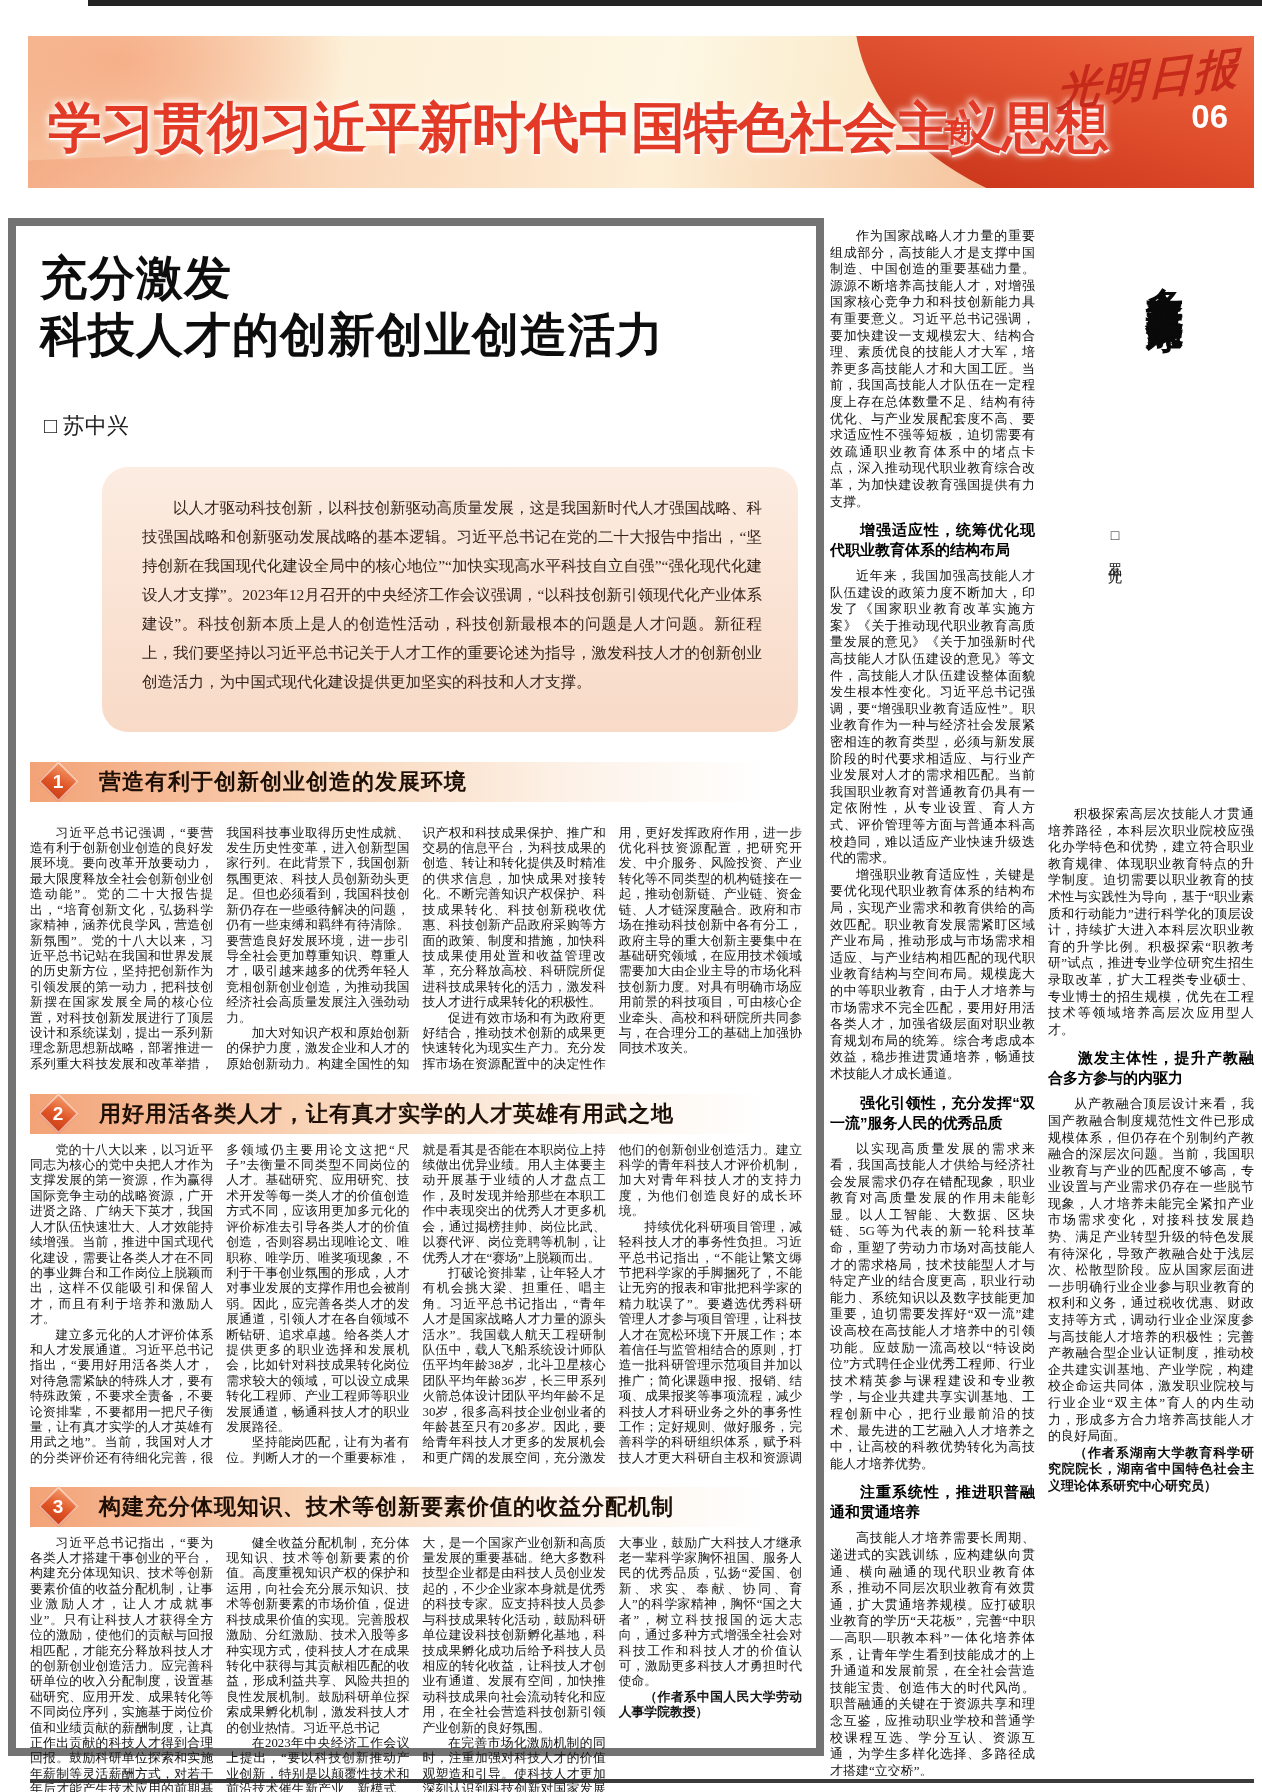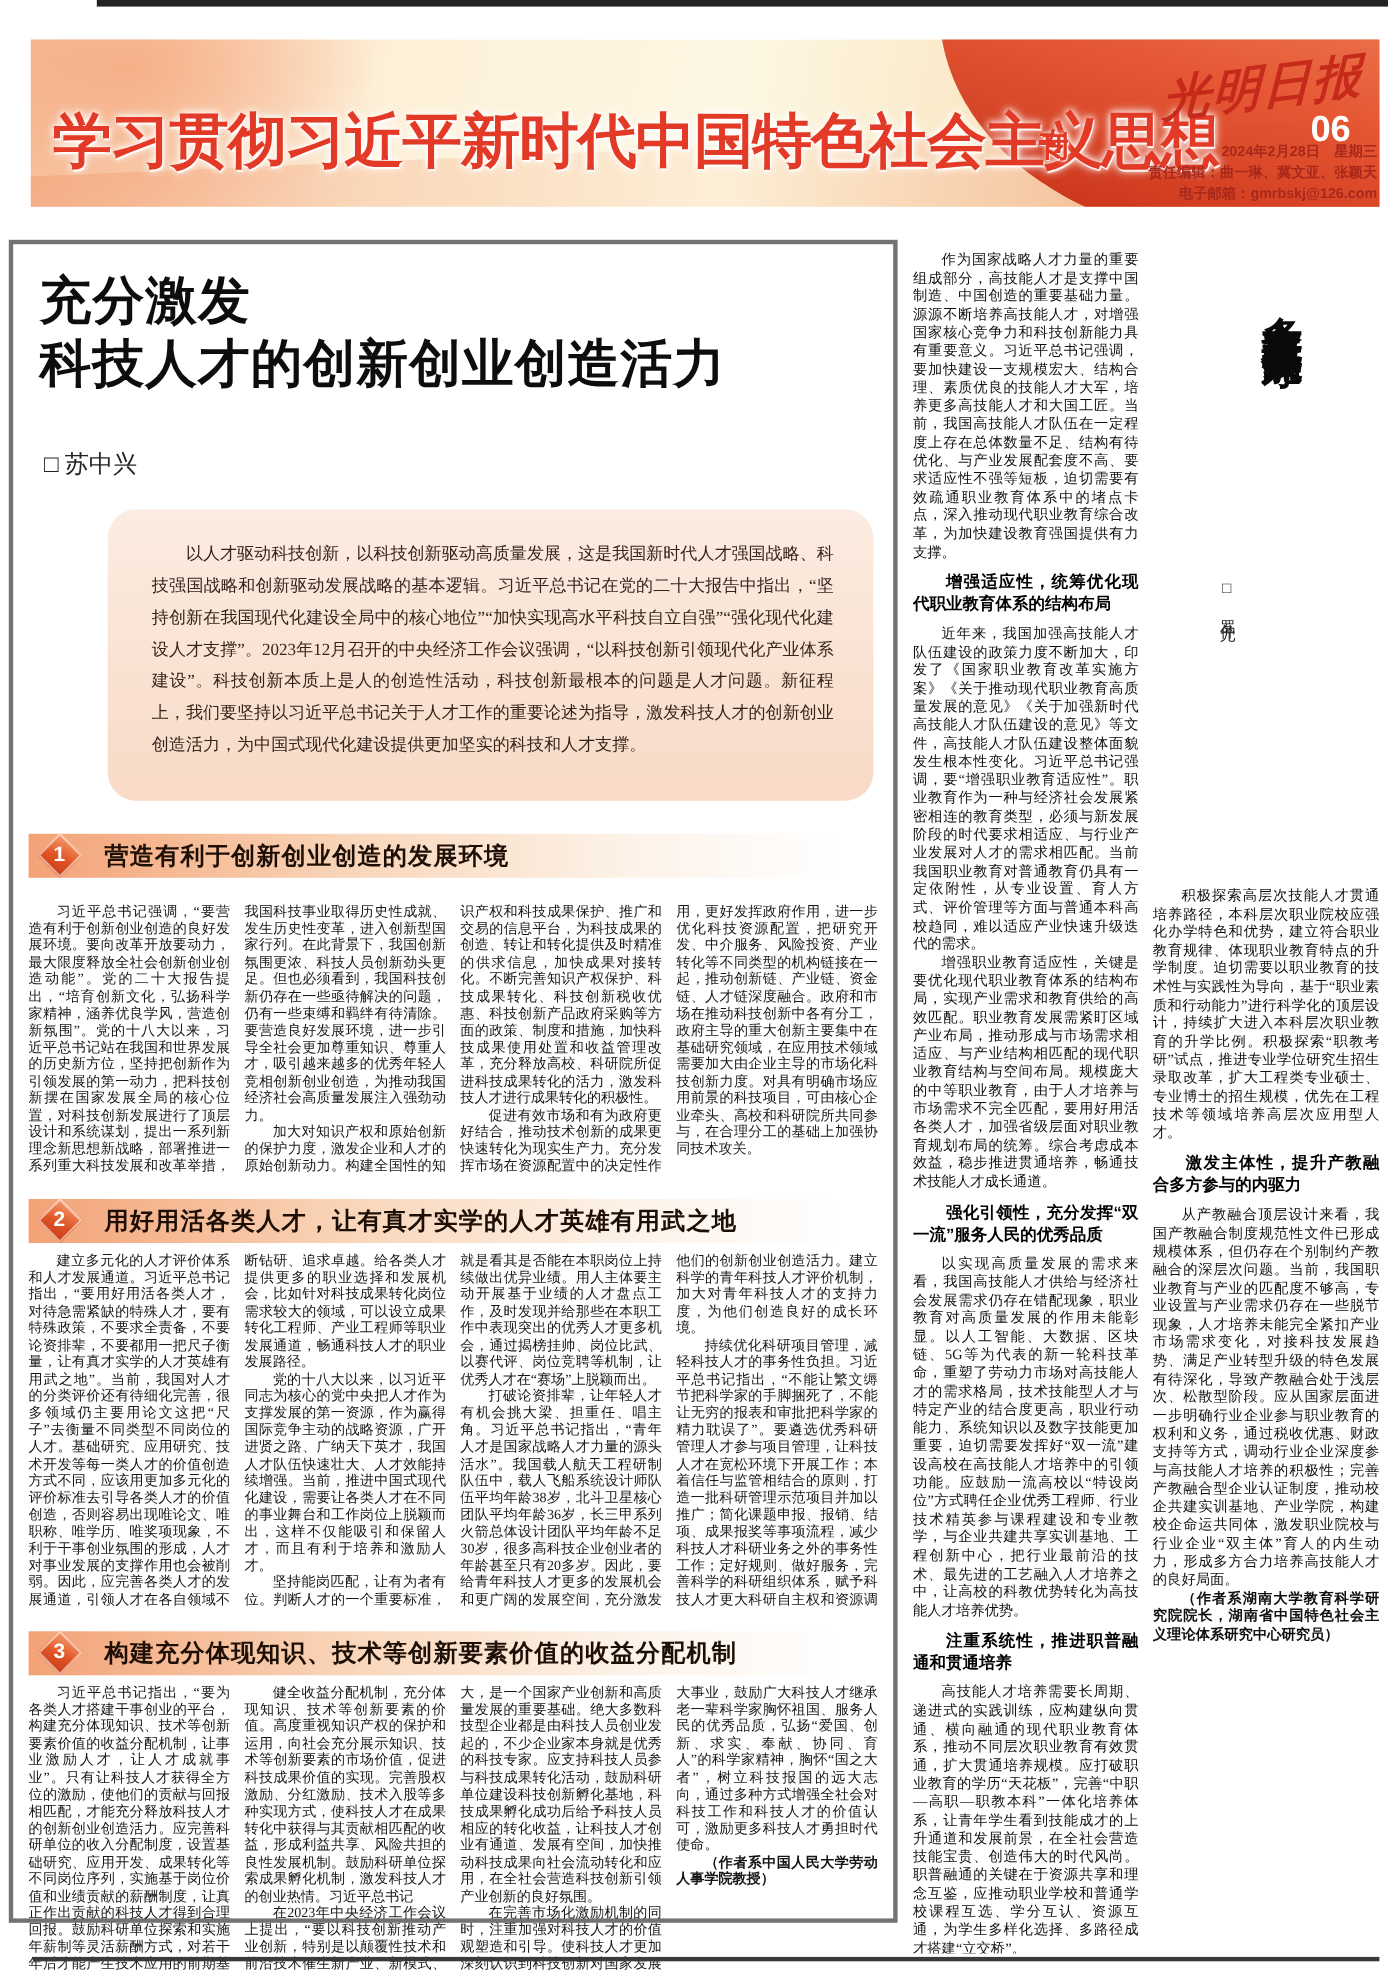--- a/index.html
+++ b/index.html
@@ -28,21 +28,21 @@
   .masthead{position:absolute;right:14px;top:14px;font-size:44px;font-weight:900;font-style:italic;
       color:#c2criticial;}
   .masthead{color:#c4281a;transform:rotate(-7deg) skewX(-8deg);letter-spacing:2px;opacity:.96;}
   .pageno{position:absolute;right:26px;top:62px;font-size:33px;font-weight:900;color:#ffffff;
       font-family:"Liberation Sans","DejaVu Sans",sans-serif;}
   .date-block{position:absolute;right:10px;top:128px;text-align:right;color:#a8281b;
       font-size:13px;font-weight:700;line-height:19px;z-index:5;
       font-family:"Liberation Sans","DejaVu Sans",sans-serif;}
 
   
-  .main-box{position:absolute;left:8px;top:218px;width:800px;height:1522px;border:4px solid #737373;
+  .main-box{position:absolute;left:8px;top:218px;width:800px;height:1522px;border:8px solid #737373;
       background:#ffffff;padding:0 0 0 0;}
   .m-head{margin:24px 0 0 24px;font-size:47px;line-height:1.22;font-weight:900;color:#0d0d0d;letter-spacing:1px;}
   .m-author{margin:46px 0 0 28px;font-size:22px;color:#222;}
   .m-intro{margin:26px 18px 0 86px;border-radius:26px;padding:26px 36px 36px 40px;
       background:linear-gradient(180deg,#fcece1 0%,#f8dac7 100%);
       font-size:15.5px;line-height:29px;text-align:justify;color:#35241c;}
   .m-intro p{margin:0;text-indent:2em;}
   .sec-bar{margin:30px 12px 0 14px;height:40px;display:flex;align-items:center;
       background:linear-gradient(90deg,#f3a276 0%,#f9d6ba 38%,#fdf2e8 70%,#ffffff 95%);}
   .sec-bar.tight{margin-top:12px;}
@@ -80,25 +80,20 @@
 
   <div class="banner">
     <div class="r3"></div>
     <div class="r2"></div>
     <div class="r1"></div>
     <div class="banner-title">学习贯彻习近平新时代中国特色社会主义思想</div>
     <div class="banner-edition">专刊</div>
     <div class="masthead">光明日报</div>
     <div class="pageno">06</div>
   </div>
-  <div class="date-block">
-    <div>2024年2月28日　星期三</div>
-    <div>责任编辑：曲一琳、冀文亚、张颖天</div>
-    <div>电子邮箱：gmrbskj@126.com</div>
-  </div>
 
   <div class="main-box">
     <div class="m-head">
       <div>充分激发</div>
       <div>科技人才的创新创业创造活力</div>
     </div>
     <div class="m-author">□ 苏中兴</div>
     <div class="m-intro">
       <p>以人才驱动科技创新，以科技创新驱动高质量发展，这是我国新时代人才强国战略、科技强国战略和创新驱动发展战略的基本逻辑。习近平总书记在党的二十大报告中指出，“坚持创新在我国现代化建设全局中的核心地位”“加快实现高水平科技自立自强”“强化现代化建设人才支撑”。2023年12月召开的中央经济工作会议强调，“以科技创新引领现代化产业体系建设”。科技创新本质上是人的创造性活动，科技创新最根本的问题是人才问题。新征程上，我们要坚持以习近平总书记关于人才工作的重要论述为指导，激发科技人才的创新创业创造活力，为中国式现代化建设提供更加坚实的科技和人才支撑。</p>
     </div>
@@ -116,22 +111,22 @@
 
     </div>
 
     <div class="sec-bar tight">
       <div class="diamond">
           <span>2</span>
         </div>
       <div class="sec-title">用好用活各类人才，让有真才实学的人才英雄有用武之地</div>
     </div>
     <div class="sec-body h332">
+      <p>党的十八大以来，以习近平同志为核心的党中央把人才作为支撑发展的第一资源，作为赢得国际竞争主动的战略资源，广开进贤之路、广纳天下英才，我国人才队伍快速壮大、人才效能持续增强。当前，推进中国式现代化建设，需要让各类人才在不同的事业舞台和工作岗位上脱颖而出，这样不仅能吸引和保留人才，而且有利于培养和激励人才。</p>
       <p>建立多元化的人才评价体系和人才发展通道。习近平总书记指出，“要用好用活各类人才，对待急需紧缺的特殊人才，要有特殊政策，不要求全责备，不要论资排辈，不要都用一把尺子衡量，让有真才实学的人才英雄有用武之地”。当前，我国对人才的分类评价还有待细化完善，很多领域仍主要用论文这把“尺子”去衡量不同类型不同岗位的人才。基础研究、应用研究、技术开发等每一类人才的价值创造方式不同，应该用更加多元化的评价标准去引导各类人才的价值创造，否则容易出现唯论文、唯职称、唯学历、唯奖项现象，不利于干事创业氛围的形成，人才对事业发展的支撑作用也会被削弱。因此，应完善各类人才的发展通道，引领人才在各自领域不断钻研、追求卓越。给各类人才提供更多的职业选择和发展机会，比如针对科技成果转化岗位需求较大的领域，可以设立成果转化工程师、产业工程师等职业发展通道，畅通科技人才的职业发展路径。</p>
-      <p>党的十八大以来，以习近平同志为核心的党中央把人才作为支撑发展的第一资源，作为赢得国际竞争主动的战略资源，广开进贤之路、广纳天下英才，我国人才队伍快速壮大、人才效能持续增强。当前，推进中国式现代化建设，需要让各类人才在不同的事业舞台和工作岗位上脱颖而出，这样不仅能吸引和保留人才，而且有利于培养和激励人才。</p>
       <p>坚持能岗匹配，让有为者有位。判断人才的一个重要标准，就是看其是否能在本职岗位上持续做出优异业绩。用人主体要主动开展基于业绩的人才盘点工作，及时发现并给那些在本职工作中表现突出的优秀人才更多机会，通过揭榜挂帅、岗位比武、以赛代评、岗位竞聘等机制，让优秀人才在“赛场”上脱颖而出。</p>
       <p>打破论资排辈，让年轻人才有机会挑大梁、担重任、唱主角。习近平总书记指出，“青年人才是国家战略人才力量的源头活水”。我国载人航天工程研制队伍中，载人飞船系统设计师队伍平均年龄38岁，北斗卫星核心团队平均年龄36岁，长三甲系列火箭总体设计团队平均年龄不足30岁，很多高科技企业创业者的年龄甚至只有20多岁。因此，要给青年科技人才更多的发展机会和更广阔的发展空间，充分激发他们的创新创业创造活力。建立科学的青年科技人才评价机制，加大对青年科技人才的支持力度，为他们创造良好的成长环境。</p>
       <p>持续优化科研项目管理，减轻科技人才的事务性负担。习近平总书记指出，“不能让繁文缛节把科学家的手脚捆死了，不能让无穷的报表和审批把科学家的精力耽误了”。要遴选优秀科研管理人才参与项目管理，让科技人才在宽松环境下开展工作；本着信任与监管相结合的原则，打造一批科研管理示范项目并加以推广；简化课题申报、报销、结项、成果报奖等事项流程，减少科技人才科研业务之外的事务性工作；定好规则、做好服务，完善科学的科研组织体系，赋予科技人才更大科研自主权和资源调配权，让科技人才把时间精力用在科研工作上，充分释放科技人才的价值。</p>
     </div>
 
     <div class="sec-bar tight">
       <div class="diamond">
           <span>3</span>
         </div>
       <div class="sec-title">构建充分体现知识、技术等创新要素价值的收益分配机制</div>

